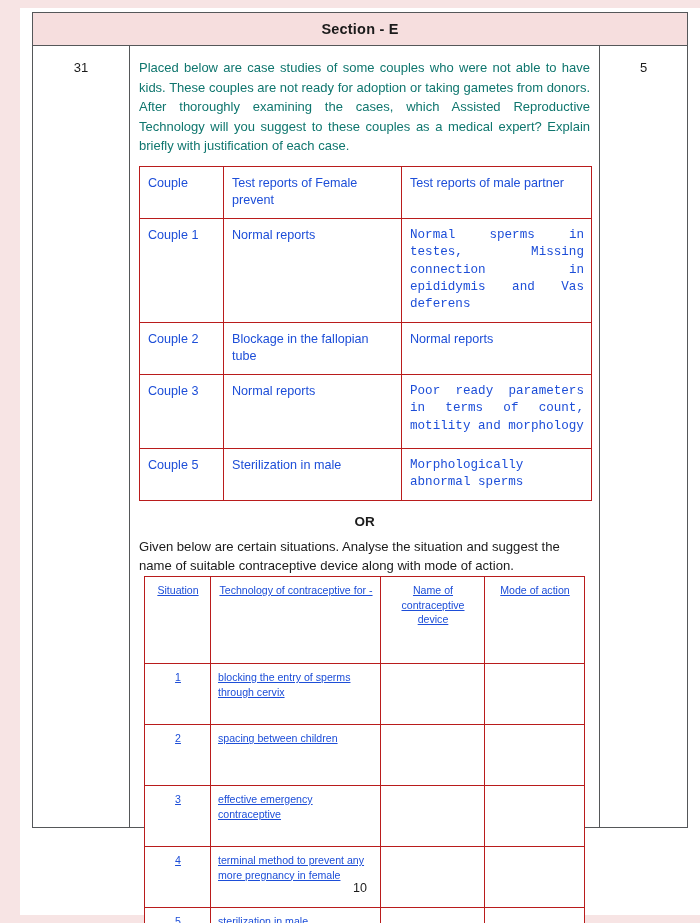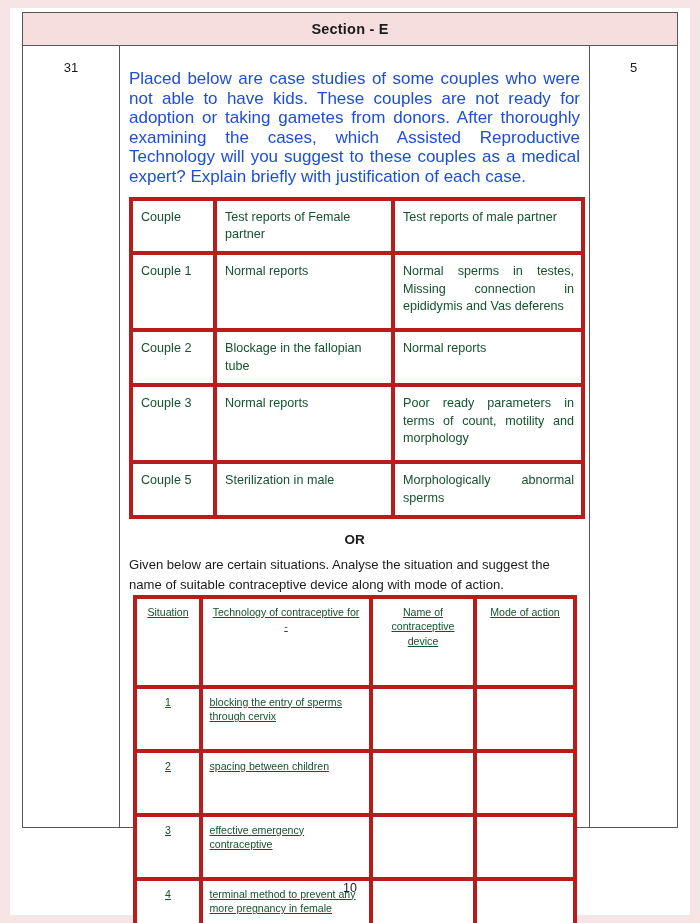--- a/index.html
+++ b/index.html
@@ -8,21 +8,21 @@
   }
   body {
     width: 700px;
     height: 923px;
     background: #f7e4e4;
     font-family: "Liberation Sans", sans-serif;
     overflow: hidden;
   }
   .page {
     position: absolute;
-    left: 10px;
+    left: 20px;
     top: 8px;
     width: 680px;
     height: 907px;
     background: #ffffff;
     box-sizing: border-box;
   }
   .sheet {
     position: absolute;
     left: 12px;
     top: 4px;
@@ -81,25 +81,25 @@
     padding-top: 12px;
     text-align: center;
   }
   .col-marks .marks {
     font-size: 13px;
     color: #1b1b1b;
   }
 
   
   .qtext {
-    font-size: 17px;
+    font-size: 13px;
     line-height: 19.6px;
-    color: #1d4ed8;
+    color: #0f766e;
     text-align: justify;
-    margin: 12px 0 10px 0;
+    margin: 1px 0 10px 0;
   }
   .qtext-2 {
     font-size: 13.1px;
     line-height: 19.6px;
     color: #1b1b1b;
     text-align: left;
     margin: 8px 0 0 0;
   }
 
   .or-line {
@@ -111,40 +111,40 @@
   }
 
   
   table.dt {
     border-collapse: collapse;
     table-layout: fixed;
     margin: 0 auto;
     background: #fff;
   }
   table.dt td {
-    border: 4px solid #b91c1c;
+    border: 1px solid #b91c1c;
     vertical-align: top;
-    color: #14532d;
+    color: #1d4ed8;
   }
 
   
   .t-couples {
     width: 452px;
     margin-top: 3px;
     margin-left: 1px;
   }
   .t-couples td {
     padding: 8px 7px 8px 8px;
     font-size: 12.6px;
     line-height: 17.4px;
   }
   .t-couples .c1 { width: 84px; }
   .t-couples .c2 { width: 178px; }
   .t-couples .c3 { width: 190px; }
-  .t-couples td.just { text-align: justify; }
+  .t-couples td.just { text-align: justify; font-family: Liberation Mono, monospace; }
   .t-couples tr.h-head td { height: 34px; }
   .t-couples tr.r1 td { height: 57px; }
   .t-couples tr.r2 td { height: 35px; }
   .t-couples tr.r3 td { height: 57px; }
   .t-couples tr.r4 td { height: 17px; }
   .t-couples tr.r5 td { height: 35px; }
 
   
   .t-contra {
     width: 440px;
@@ -199,21 +199,21 @@
 
         <table class="dt t-couples">
           <colgroup>
             <col class="c1">
               <col class="c2">
               <col class="c3">
           </colgroup>
           <tbody>
             <tr class="h-head">
               <td>Couple</td>
-              <td>Test reports of Female partner</td>
+              <td>Test reports of Female prevent</td>
               <td>Test reports of male partner</td>
             </tr>
             <tr class="r1">
               <td>Couple 1</td>
               <td>Normal reports</td>
               <td class="just">Normal sperms in testes, Missing connection in epididymis and Vas deferens</td>
             </tr>
             <tr class="r2">
               <td>Couple 2</td>
               <td>Blockage in the fallopian tube</td>

